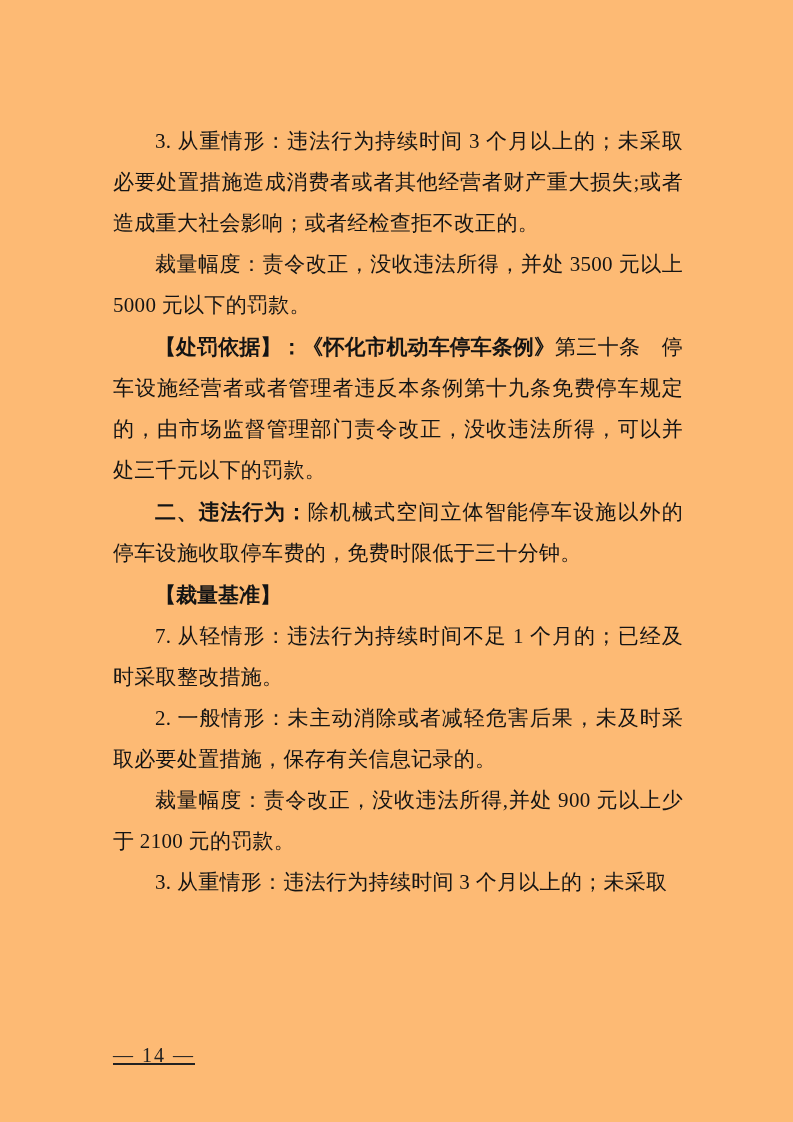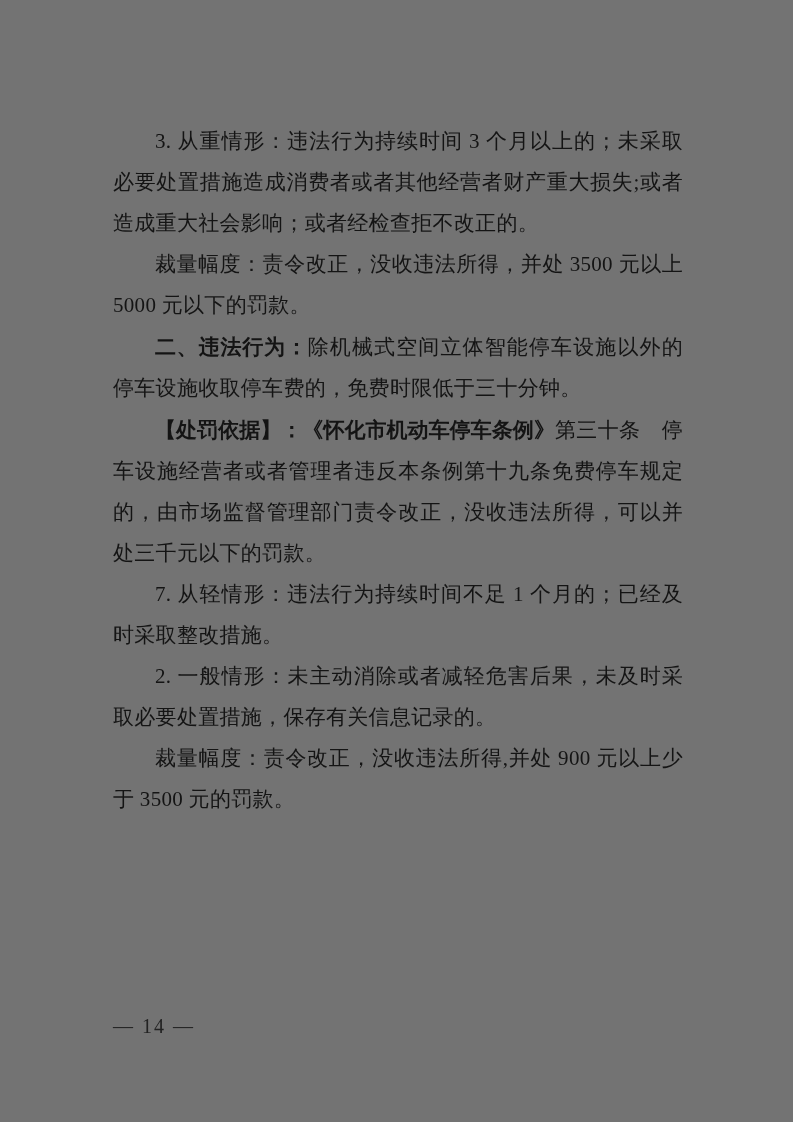--- a/index.html
+++ b/index.html
@@ -6,21 +6,21 @@
   html, body {
     width: 793px; height: 1122px;
     background: #ffffff;
     font-family: "Liberation Serif", "DejaVu Serif", serif;
     color: #141414;
     overflow: hidden;
   }
   .page {
     position: relative;
     width: 793px; height: 1122px;
-    background: #737373;
+    background: #fdba74;
   }
   .body-text {
     position: absolute;
     left: 113px;
     top: 121px;
     width: 570px;
     font-size: 21px;
     line-height: 41px;
     text-align: justify;
     letter-spacing: 0.3px;
@@ -30,49 +30,52 @@
     margin: 0;
   }
   .run-bold {
     font-family: "Liberation Sans", "DejaVu Sans", sans-serif;
     font-weight: 700;
     letter-spacing: 0px;
   }
   .footer {
     position: absolute;
     left: 113px;
-    top: 1013px;
+    top: 1042px;
     font-size: 20px;
     line-height: 26px;
     color: #222222;
     letter-spacing: 2px;
     white-space: pre;
+    text-decoration: underline;
   }
 </style>
 </head>
 <body>
 
 <div class="page">
 
   <div class="body-text">
 
     <p><span>3. 从重情形：违法行为持续时间 3 个月以上的；未采取必要处置措施造成消费者或者其他经营者财产重大损失;或者造成重大社会影响；或者经检查拒不改正的。</span></p>
 
     <p><span>裁量幅度：责令改正，没收违法所得，并处 3500 元以上 5000 元以下的罚款。</span></p>
 
+    <p><span class="run-bold">【处罚依据】：《怀化市机动车停车条例》</span><span>第三十条　停车设施经营者或者管理者违反本条例第十九条免费停车规定的，由市场监督管理部门责令改正，没收违法所得，可以并处三千元以下的罚款。</span></p>
+
     <p><span class="run-bold">二、违法行为：</span><span>除机械式空间立体智能停车设施以外的停车设施收取停车费的，免费时限低于三十分钟。</span></p>
 
-    <p><span class="run-bold">【处罚依据】：《怀化市机动车停车条例》</span><span>第三十条　停车设施经营者或者管理者违反本条例第十九条免费停车规定的，由市场监督管理部门责令改正，没收违法所得，可以并处三千元以下的罚款。</span></p>
-
+    <p><span class="run-bold">【裁量基准】</span></p>
 
     <p><span>7. 从轻情形：违法行为持续时间不足 1 个月的；已经及时采取整改措施。</span></p>
 
 
     <p><span>2. 一般情形：未主动消除或者减轻危害后果，未及时采取必要处置措施，保存有关信息记录的。</span></p>
 
-    <p><span>裁量幅度：责令改正，没收违法所得,并处 900 元以上少于 3500 元的罚款。</span></p>
+    <p><span>裁量幅度：责令改正，没收违法所得,并处 900 元以上少于 2100 元的罚款。</span></p>
 
+    <p><span>3. 从重情形：违法行为持续时间 3 个月以上的；未采取</span></p>
 
   </div>
 
   <div class="footer">— 14 —</div>
 
 </div>
 
 </body></html>

